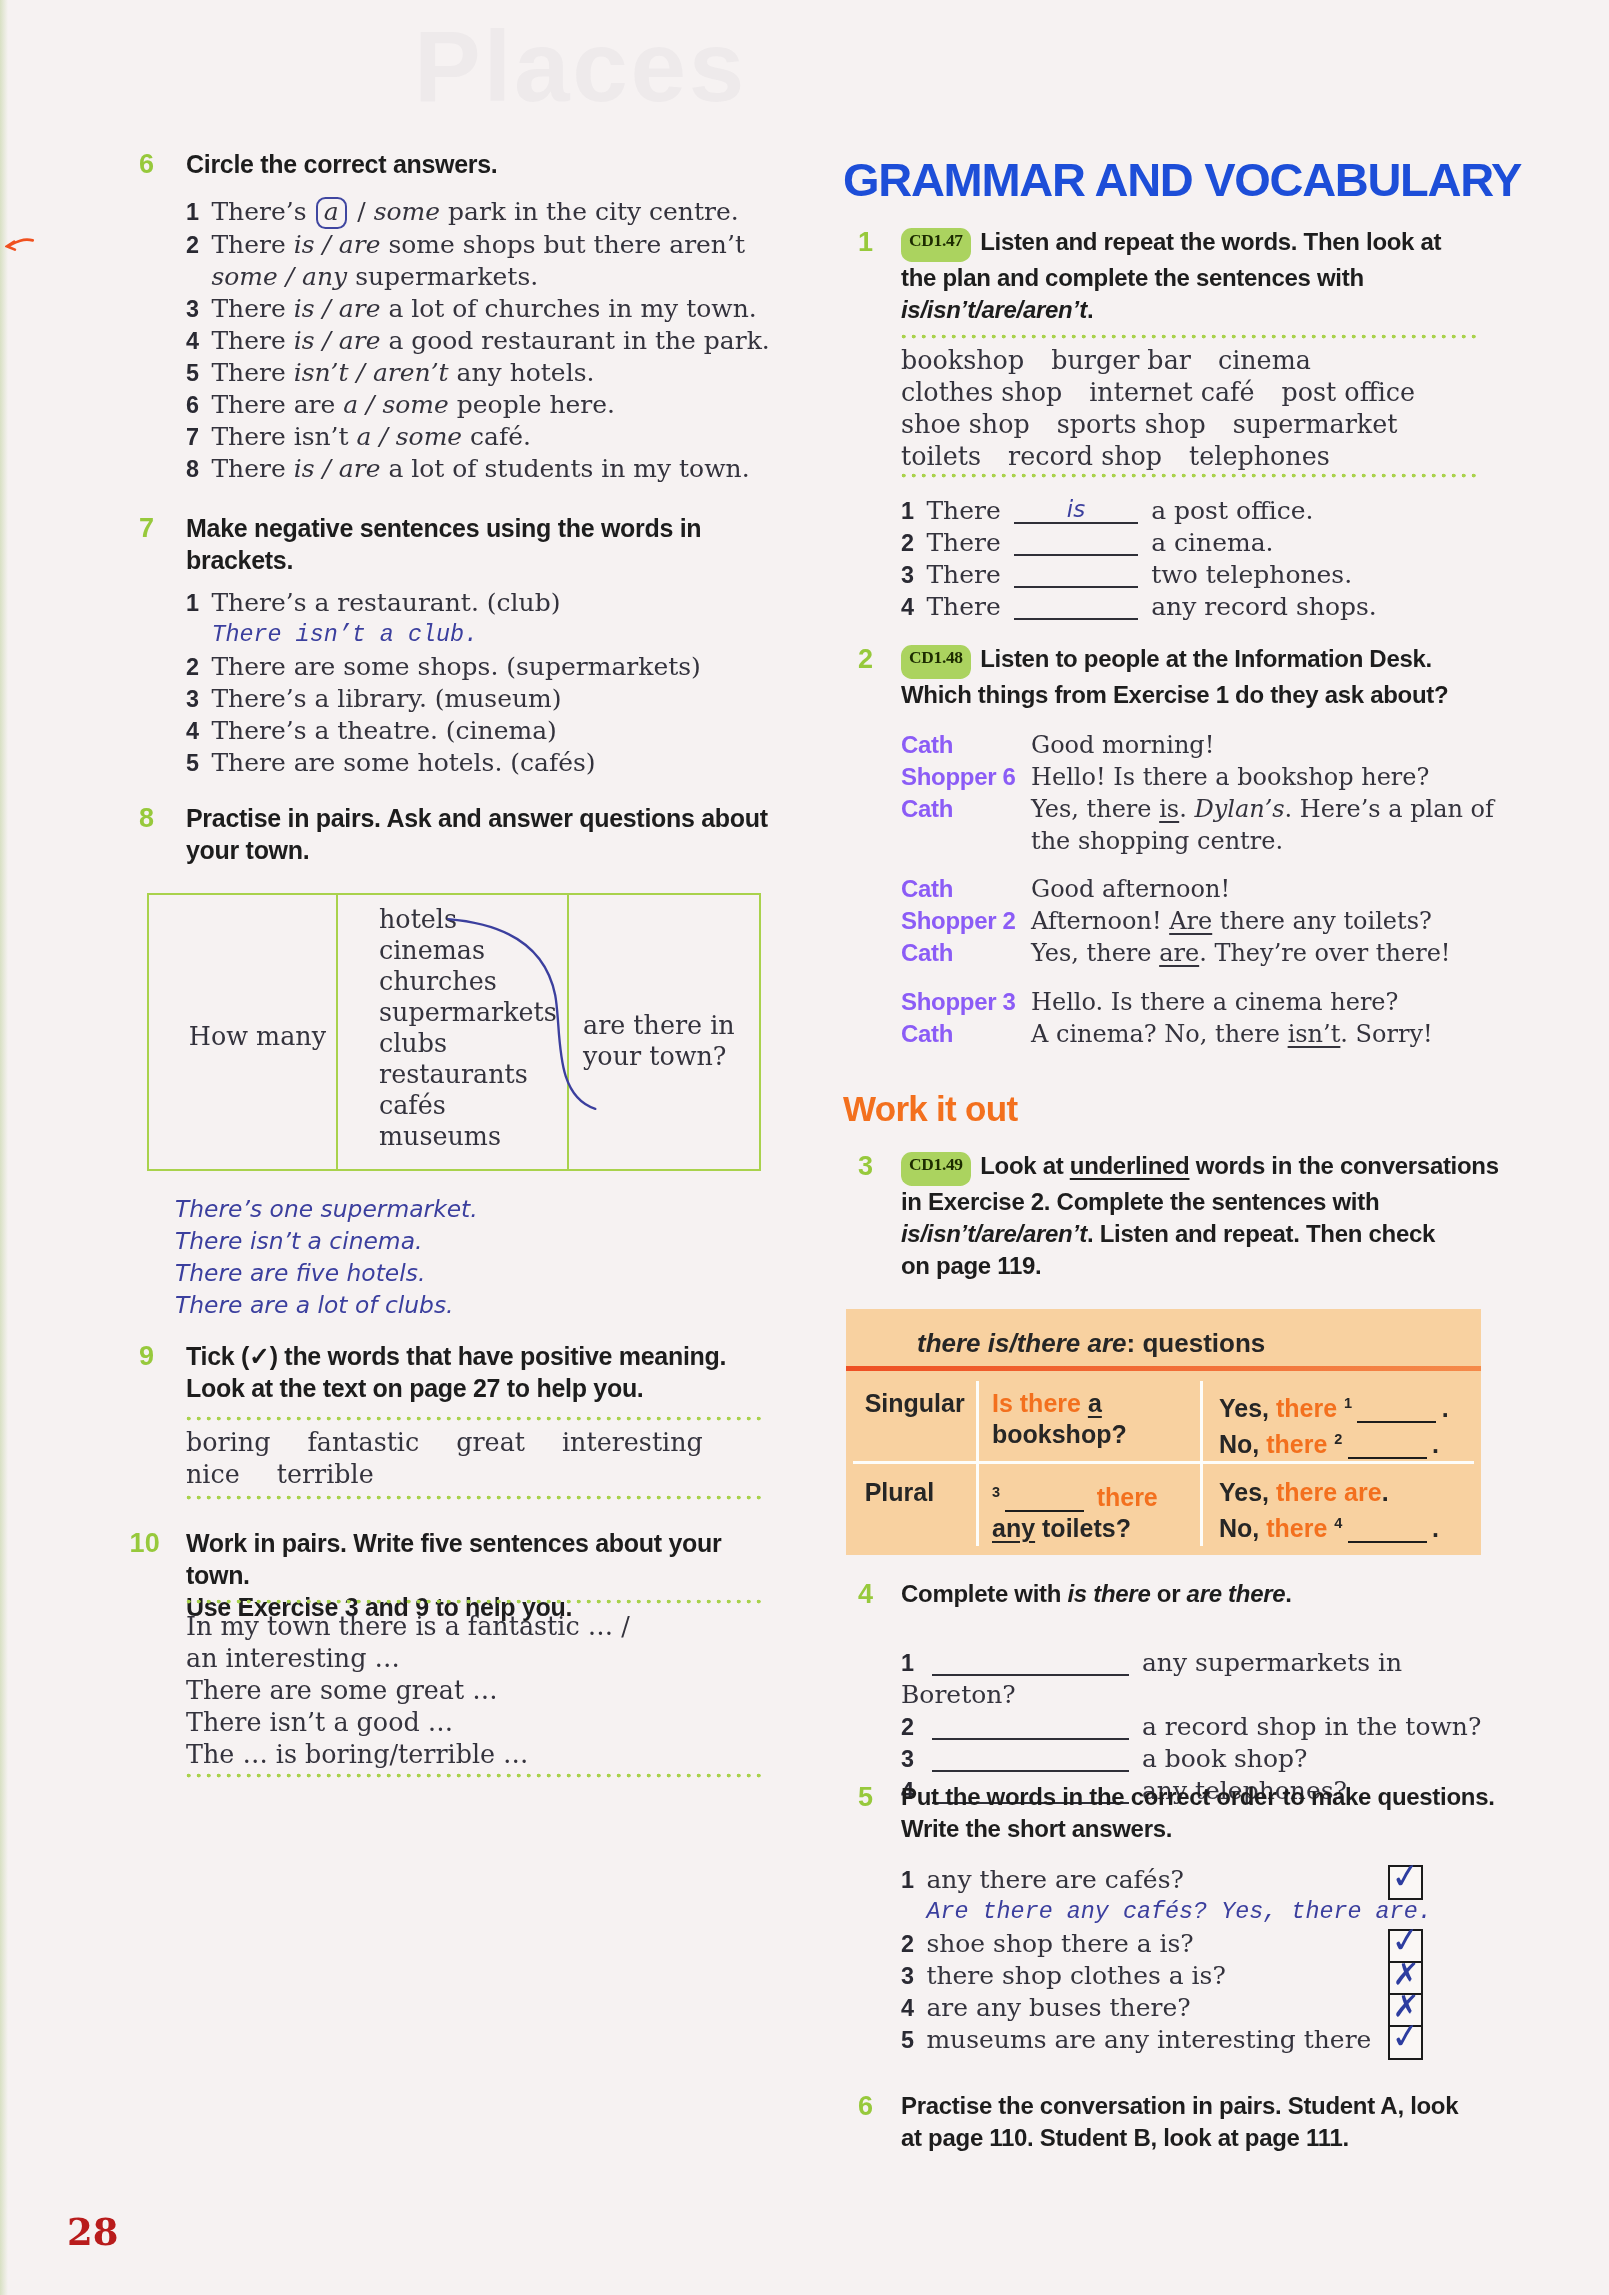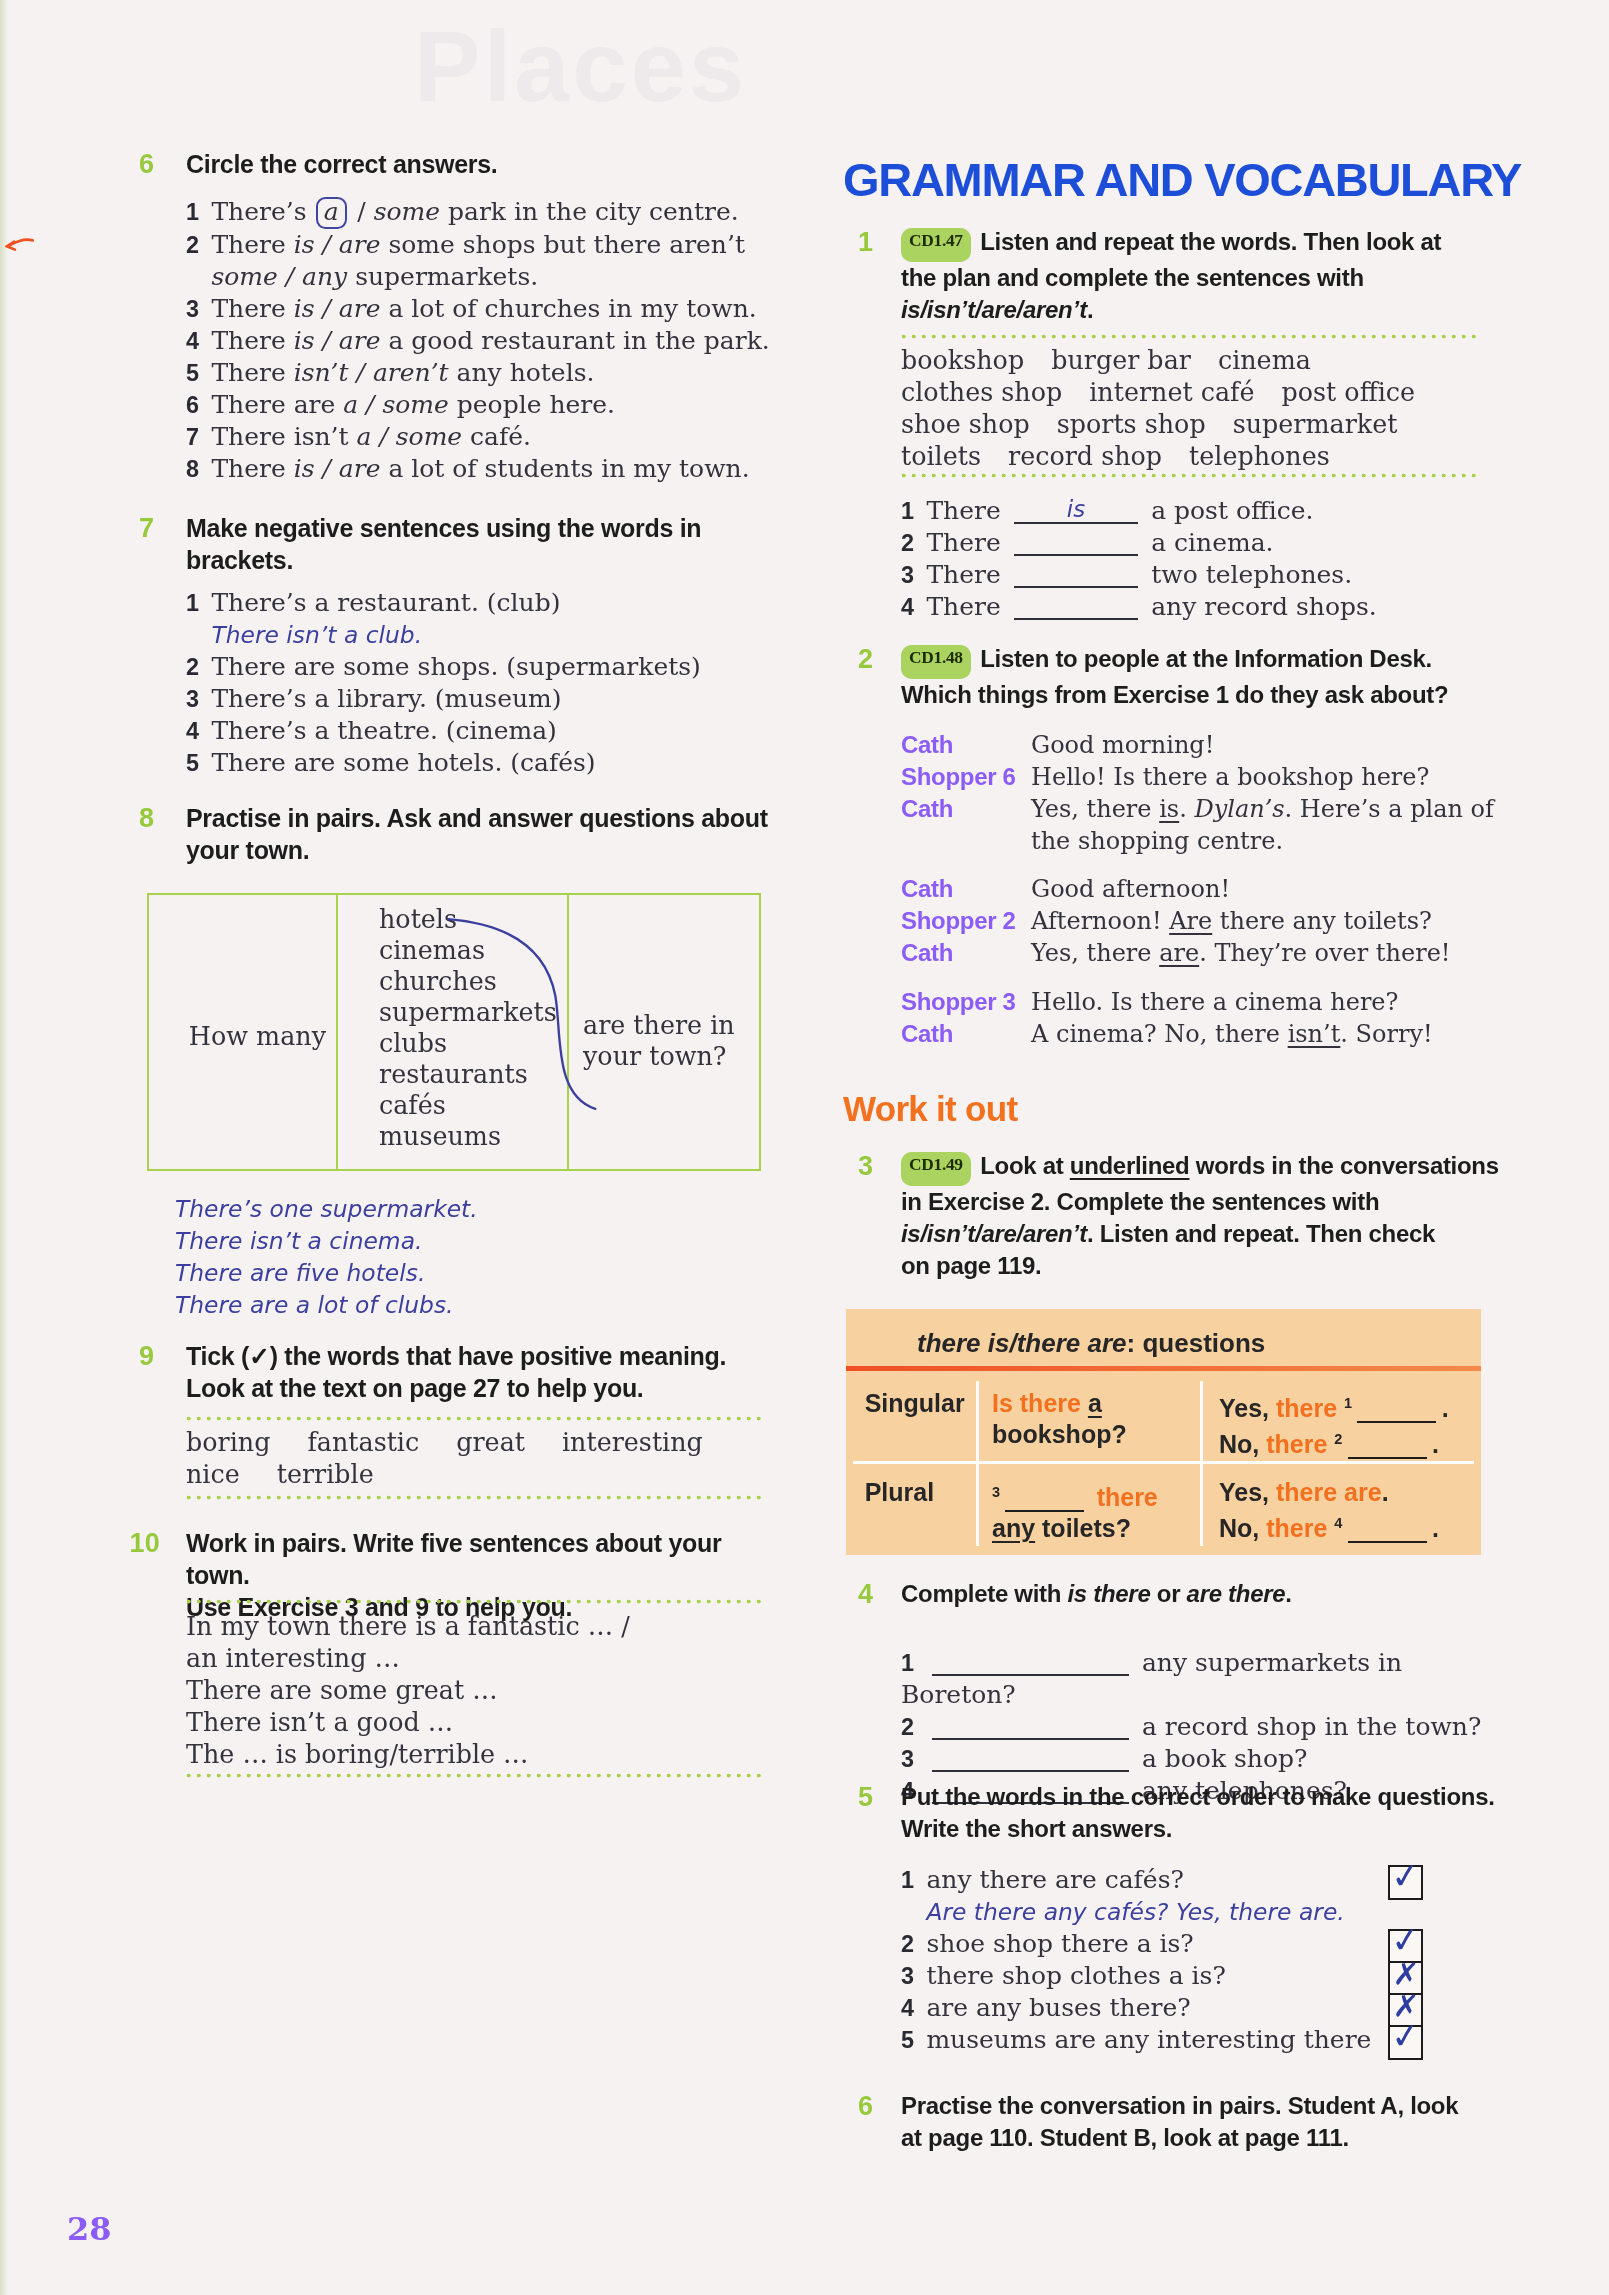--- a/index.html
+++ b/index.html
@@ -21,21 +21,21 @@
   em{font-style:italic;}
   .ul{text-decoration:underline;text-decoration-thickness:2px;text-underline-offset:4px;}
   .acc{color:#f3701e;}
   sup{font-size:0.58em;vertical-align:super;}
   
   .item{position:relative;font-size:25px;line-height:32px;}
   .inum{display:inline-block;width:25.4px;font-family:"Liberation Sans",sans-serif;font-weight:bold;
         font-size:23.4px;color:#2a2a33;}
   .itext{font-family:"DejaVu Serif",serif;}
   .hand{font-family:"DejaVu Sans",sans-serif;font-style:italic;color:#3b3f9e;}
-  .handline{font-size:23.4px;line-height:32px;margin-left:25.4px;}
+  .handline{font-size:23.4px;line-height:32px;margin-left:25.4px;font-family:Liberation Mono, monospace;}
   .circled{display:inline-block;border:2px solid #3f46a0;border-radius:9.4px;padding:0 6px 1.3px;
         margin:0 2.7px 0 1.3px;font-style:italic;line-height:1.05;}
   .blank{display:inline-block;width:124px;height:25.4px;border-bottom:2px solid #2f2f38;
         vertical-align:-5.3px;position:relative;margin:0 5.3px;}
   .blank.wide{width:197px;}
   .blank.mid{width:79px;border-color:#1d1d1d;}
   .fill{position:absolute;left:0;right:0;bottom:-2.7px;text-align:center;font-size:23px;}
   
   .dotline{position:absolute;width:579px;height:5.3px;background-image:radial-gradient(circle 2px at 2.7px 2.7px,#a9d24c 1.7px,rgba(0,0,0,0) 2.3px);
         background-size:10px 5.3px;background-repeat:repeat-x;}
@@ -71,21 +71,21 @@
   .gt-cell{position:absolute;font-family:"Liberation Sans",sans-serif;font-weight:bold;font-size:25px;
         line-height:31px;color:#262626;}
   .gt-cell .ul{text-decoration-thickness:2px;}
   
   .cbox{position:absolute;left:487px;top:1.3px;width:31px;height:31px;border:2.7px solid #1b1b1b;
         background:#faf7f5;}
   .mark{position:absolute;left:1.3px;top:-8px;font-family:"DejaVu Sans",sans-serif;font-weight:bold;
         font-size:35px;line-height:1;color:#2d3da0;transform:rotate(-6deg);}
   .mark.cross{transform:rotate(3deg);font-size:31px;top:-4px;left:3.3px;}
   .pagenum{position:absolute;left:67px;top:2210px;font-family:"DejaVu Serif",serif;font-weight:bold;
-        font-size:32px;color:#8b5cf6;}
+        font-size:37px;color:#b91c1c;}
   .marrow{position:absolute;left:5.3px;top:235px;}
   .lex .body{width:588px;}
 </style>
 </head>
 <body>
 
 <div class="page">
   <div class="edge"></div>
   <div class="watermark">Places</div>
 

